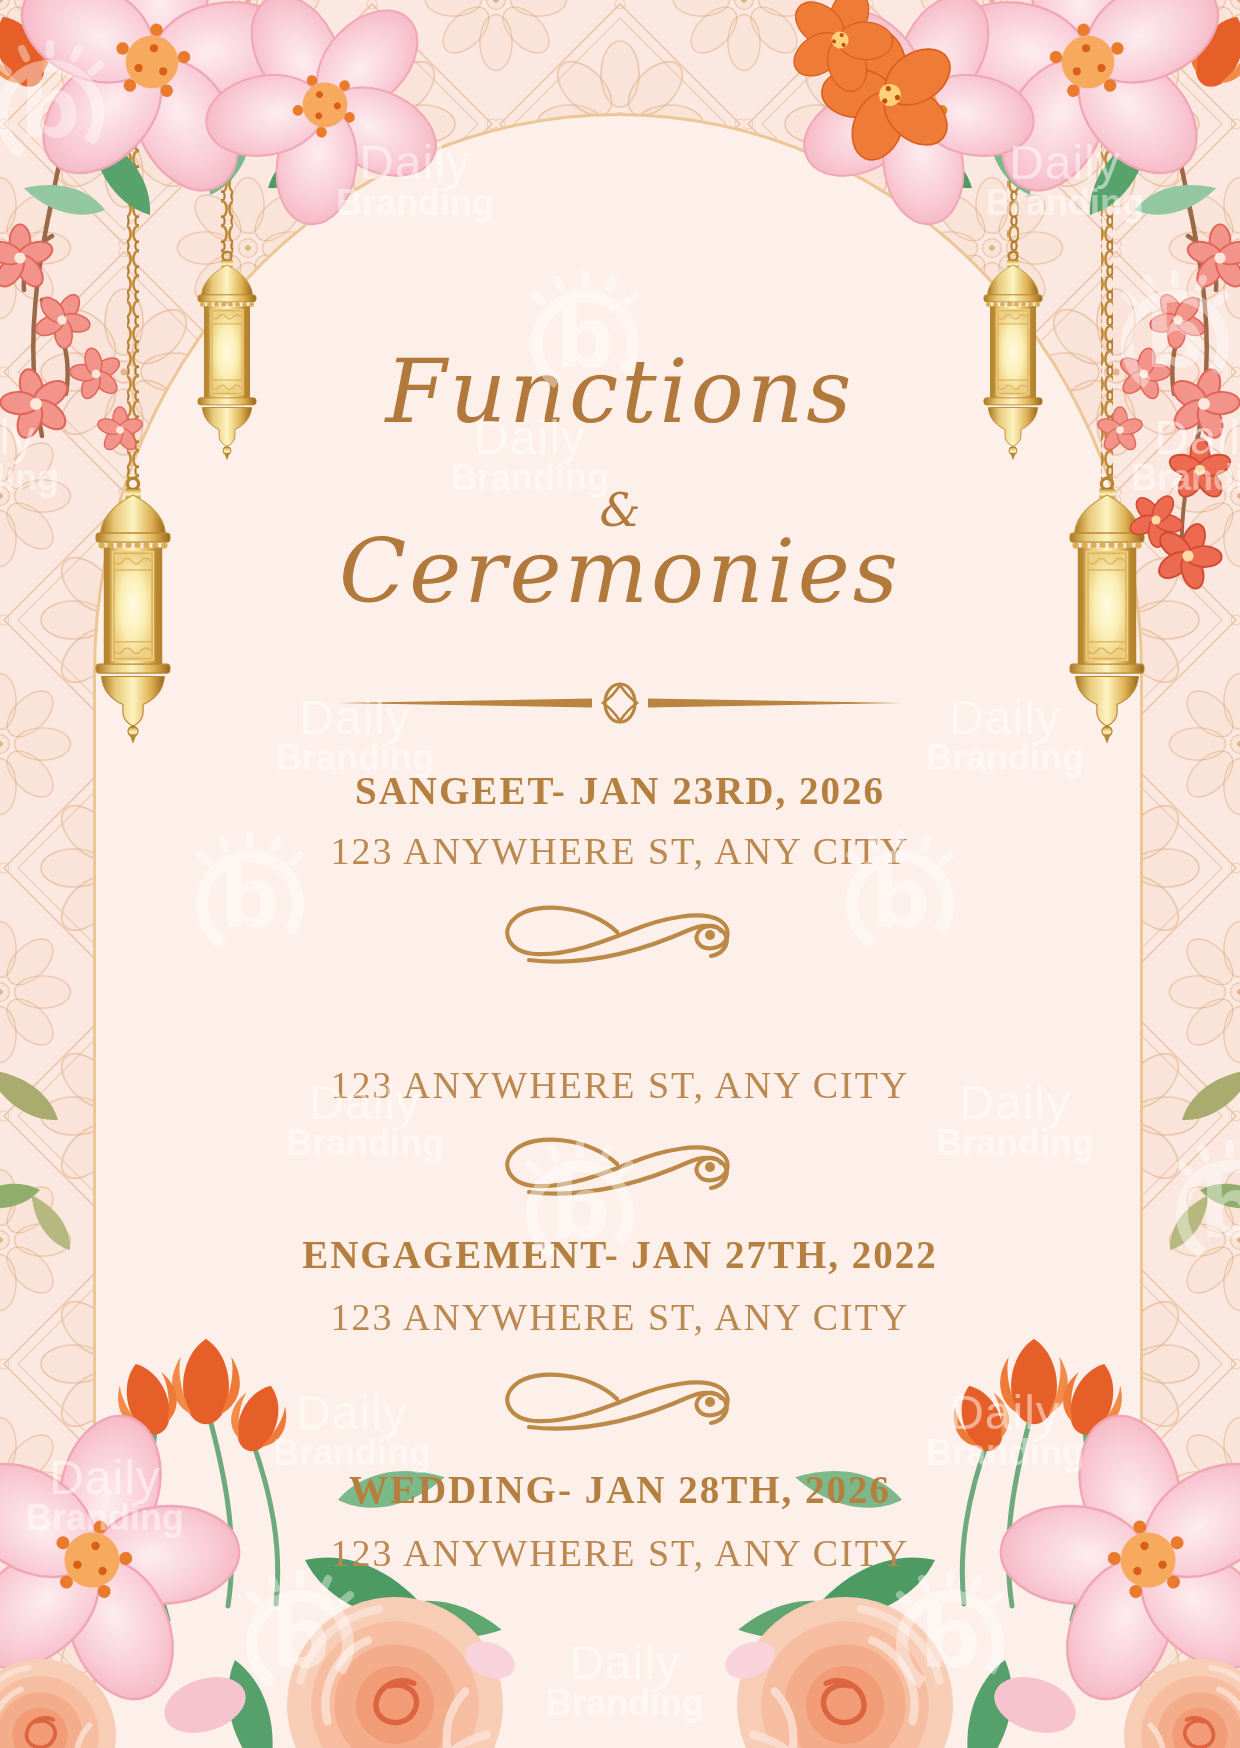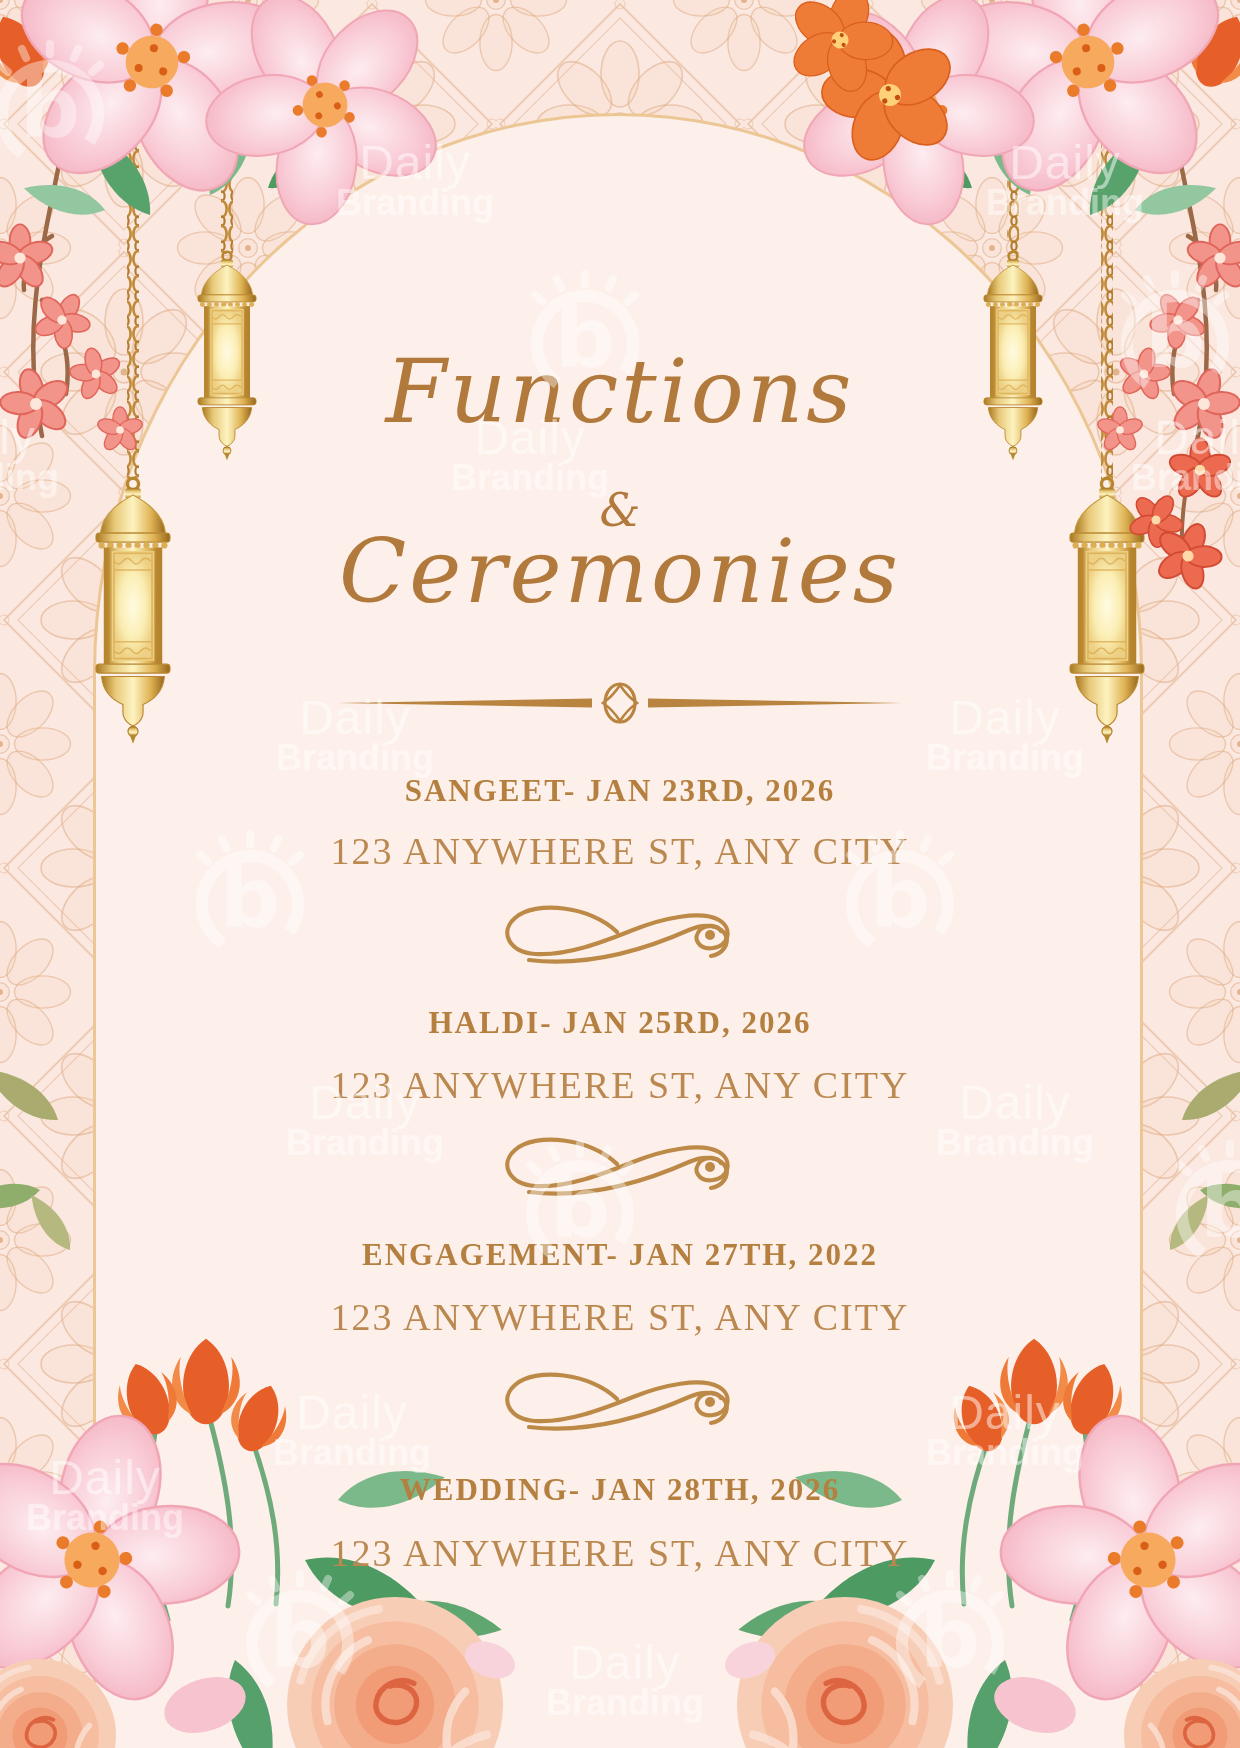--- a/index.html
+++ b/index.html
@@ -11,21 +11,21 @@
         border-radius:525px 525px 0 0 / 560px 560px 0 0;box-sizing:border-box;}
   .deco{z-index:2;}
   .content{position:absolute;z-index:3;left:0;top:0;width:1240px;height:1476px;pointer-events:none;}
   .wm-layer{z-index:4;}
   .script{position:absolute;left:0;right:0;margin:0;text-align:center;
           font:italic 400 88px/1.1 "DejaVu Serif",serif;color:#b2793c;letter-spacing:3px;}
   .amp{position:absolute;left:0;right:0;text-align:center;
        font:italic 400 46px/1 "DejaVu Serif",serif;color:#b2793c;}
   .divider{position:absolute;left:330px;width:580px;height:48px;}
   .event-name{position:absolute;left:0;right:0;text-align:center;
-       font-family:"Liberation Serif",serif;font-weight:700;font-size:31px;line-height:56px;
+       font-family:"Liberation Serif",serif;font-weight:700;font-size:39px;line-height:56px;
        color:#b5803f;letter-spacing:2px;}
   .event-venue{position:absolute;left:0;right:0;text-align:center;
        font-family:"Liberation Serif",serif;font-weight:400;font-size:38px;line-height:46px;
        color:#bb8850;letter-spacing:2px;}
   .flourish{position:absolute;left:50%;margin-left:-125px;width:250px;height:80px;}
   .wm-text{position:absolute;text-align:center;color:rgba(255,255,255,0.5);
        font-family:"Liberation Sans",sans-serif;line-height:.95;width:180px;}
   .wm-text .d{font-size:48px;font-weight:400;letter-spacing:1px;}
   .wm-text .b{font-size:36px;font-weight:600;opacity:.9;}
   .wm-logo{position:absolute;width:140px;height:140px;opacity:.4;}
@@ -306,21 +306,20 @@
     <div class="event-venue" style="top:828px">123 ANYWHERE ST, ANY CITY</div>
 
     <svg class="flourish" style="top:898px" viewBox="0 0 250 80">
       <g stroke="#bc8947" stroke-width="4.2" fill="none" stroke-linecap="round">
         <path d="M122 34 C96 8 40 2 20 20 C4 34 14 54 40 56 C72 58 108 44 138 32 C168 20 206 12 224 22 C238 30 234 48 218 50 C204 52 196 40 206 31 C212 26 222 27 226 33"></path>
         <path d="M34 62 C84 68 140 56 194 32 C210 25 226 27 231 38 C234 46 228 56 216 58"></path>
       </g>
       <circle cx="215" cy="37" r="5" fill="#bc8947"></circle>
     </svg>
 
-    <div class="event-name" style="top:995px">HALDI- JAN 25RD, 2026</div>
     <div class="event-venue" style="top:1062px">123 ANYWHERE ST, ANY CITY</div>
 
     <svg class="flourish" style="top:1130px" viewBox="0 0 250 80">
       <g stroke="#bc8947" stroke-width="4.2" fill="none" stroke-linecap="round">
         <path d="M122 34 C96 8 40 2 20 20 C4 34 14 54 40 56 C72 58 108 44 138 32 C168 20 206 12 224 22 C238 30 234 48 218 50 C204 52 196 40 206 31 C212 26 222 27 226 33"></path>
         <path d="M34 62 C84 68 140 56 194 32 C210 25 226 27 231 38 C234 46 228 56 216 58"></path>
       </g>
       <circle cx="215" cy="37" r="5" fill="#bc8947"></circle>
     </svg>
 

